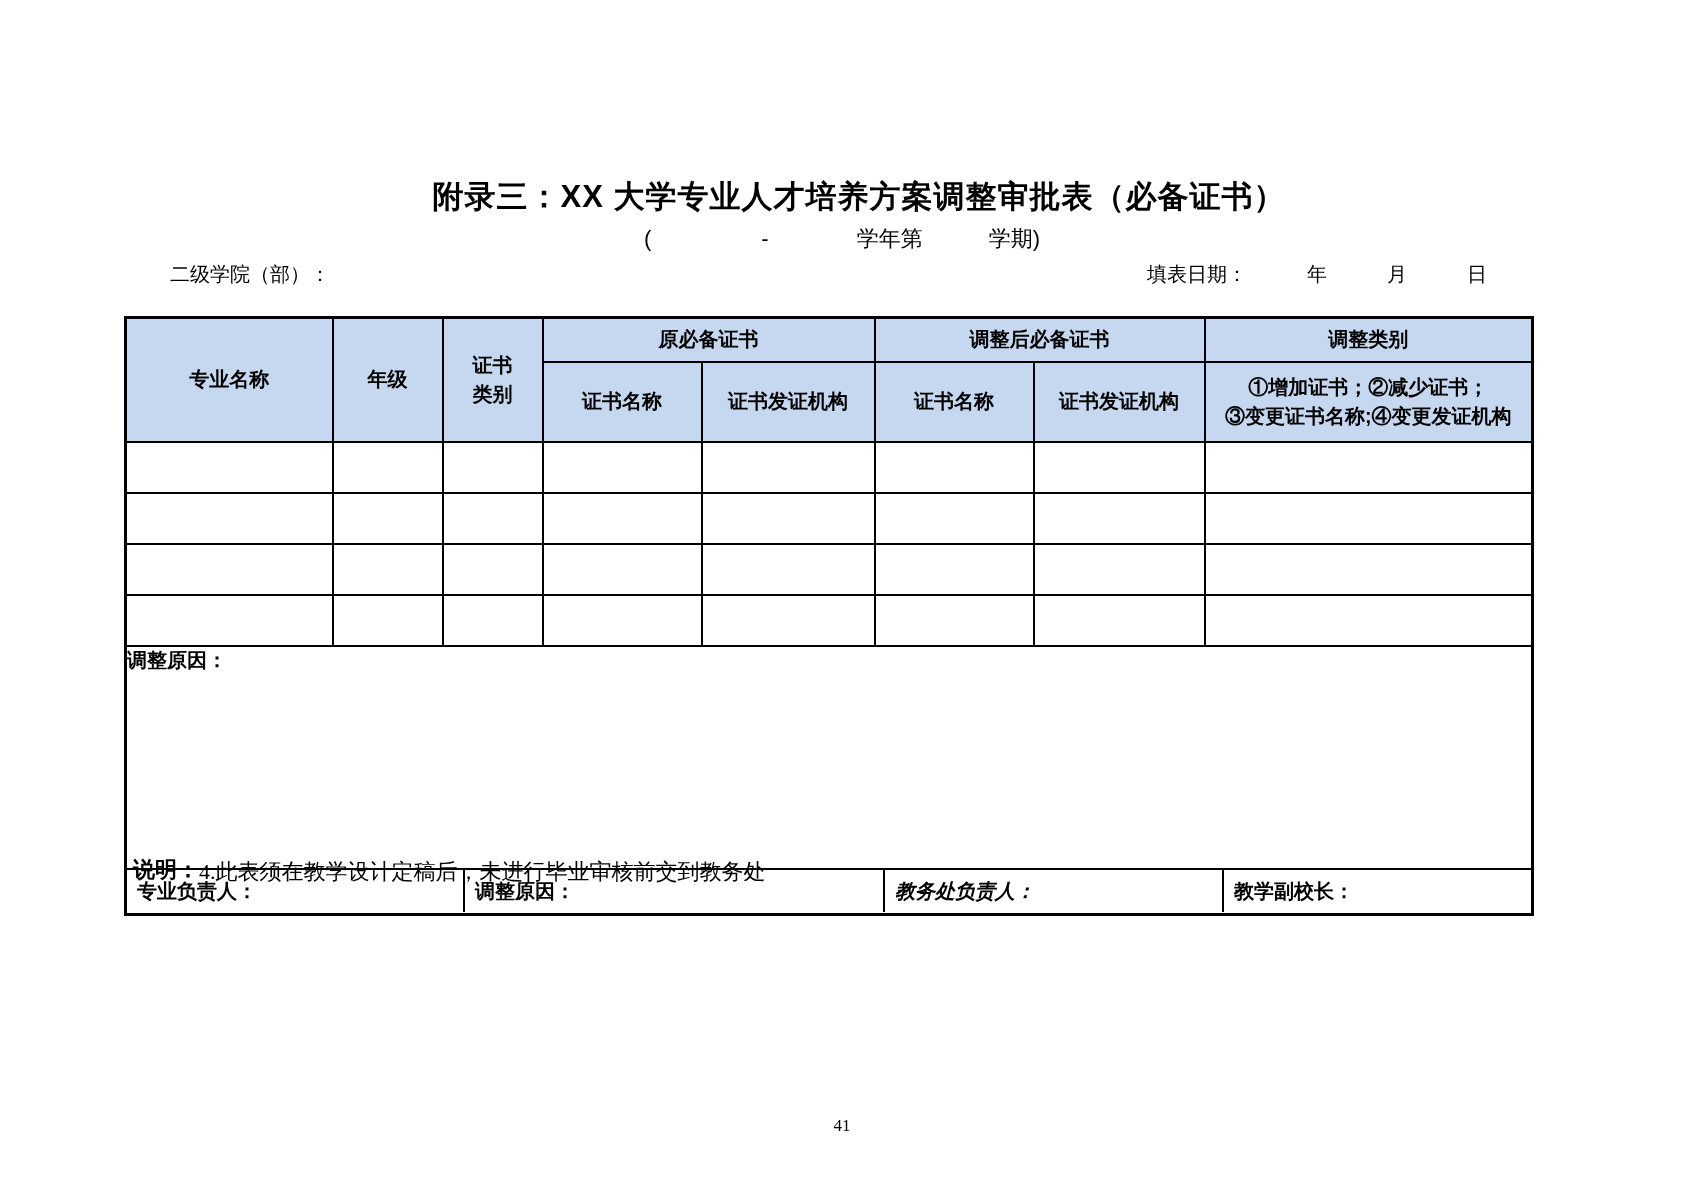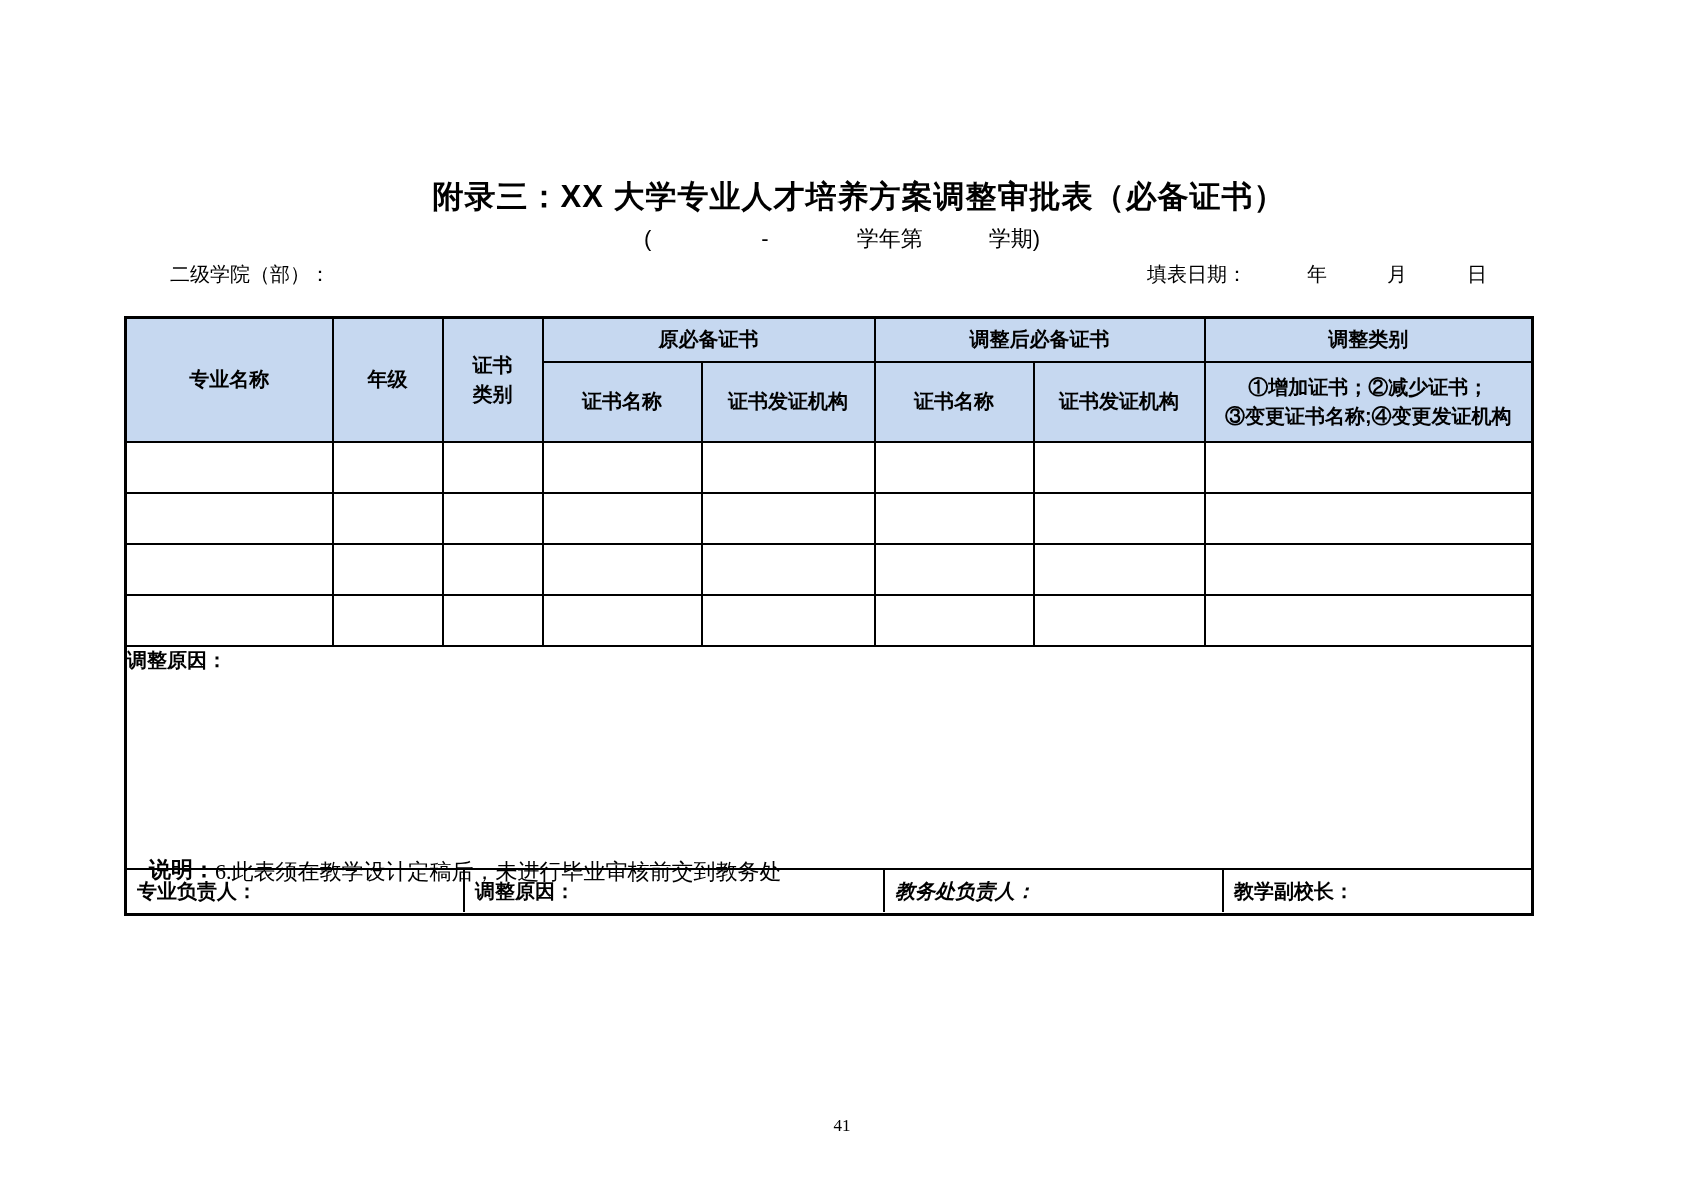--- a/index.html
+++ b/index.html
@@ -68,21 +68,21 @@
   .sb1 { flex: 0 0 336px; }
   .sb2 { flex: 0 0 420px; }
   .sb3 { flex: 0 0 339px; font-style: italic; }
   .sb4 { flex: 1 1 auto; }
   .adjust-options { font-size: 20px; line-height: 1.5; }
   .notes {
     position: absolute; left: 133px; top: 855px;
     display: flex; align-items: flex-start;
     font-size: 22px;
   }
-  .notes-label { font-weight: bold; white-space: nowrap; margin-left: 16px; }
+  .notes-label { font-weight: bold; white-space: nowrap; }
   .notes-items {
     font-family: "Liberation Serif", serif;
     line-height: 1.55;
   }
   .page-number {
     position: absolute; top: 1116px; left: 0; width: 100%;
     text-align: center;
     font-size: 17px;
     font-family: "Liberation Serif", serif;
   }
@@ -193,17 +193,17 @@
         </div>
       </div>
     </td>
   </tr>
 </tbody>
   </table>
 
 <div class="notes">
   <span class="notes-label">说明：</span>
   <div class="notes-items">
-    <div>6.此表须在教学设计定稿后，未进行毕业审核前交到教务处</div>
+    <div>4.此表须在教学设计定稿后，未进行毕业审核前交到教务处</div>
   </div>
 </div>
 
 <div class="page-number">41</div>
 
 </body></html>

